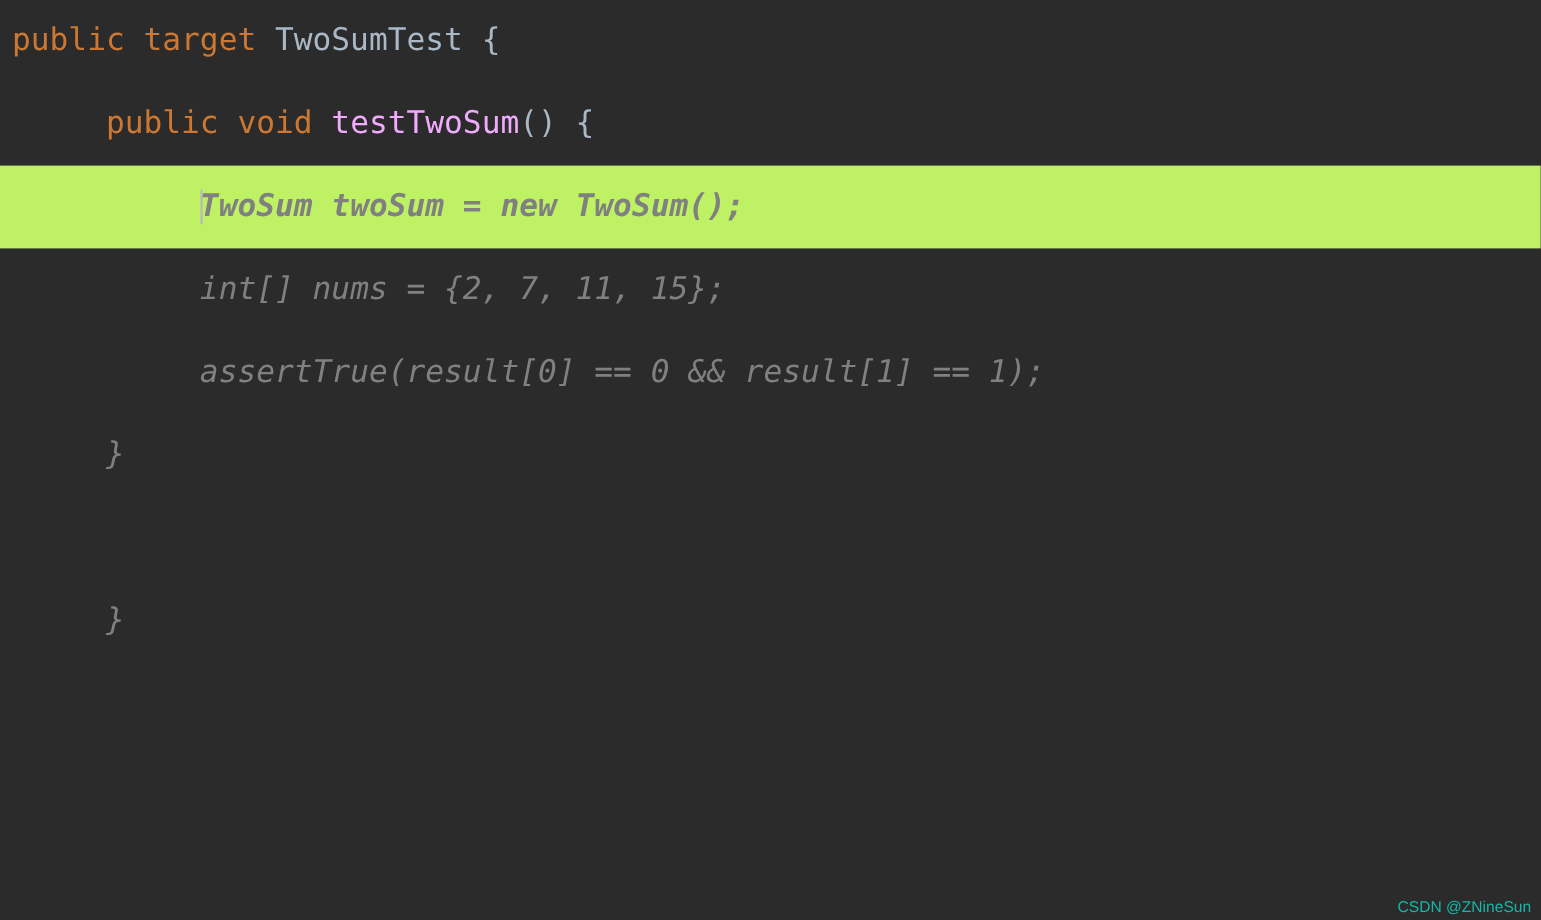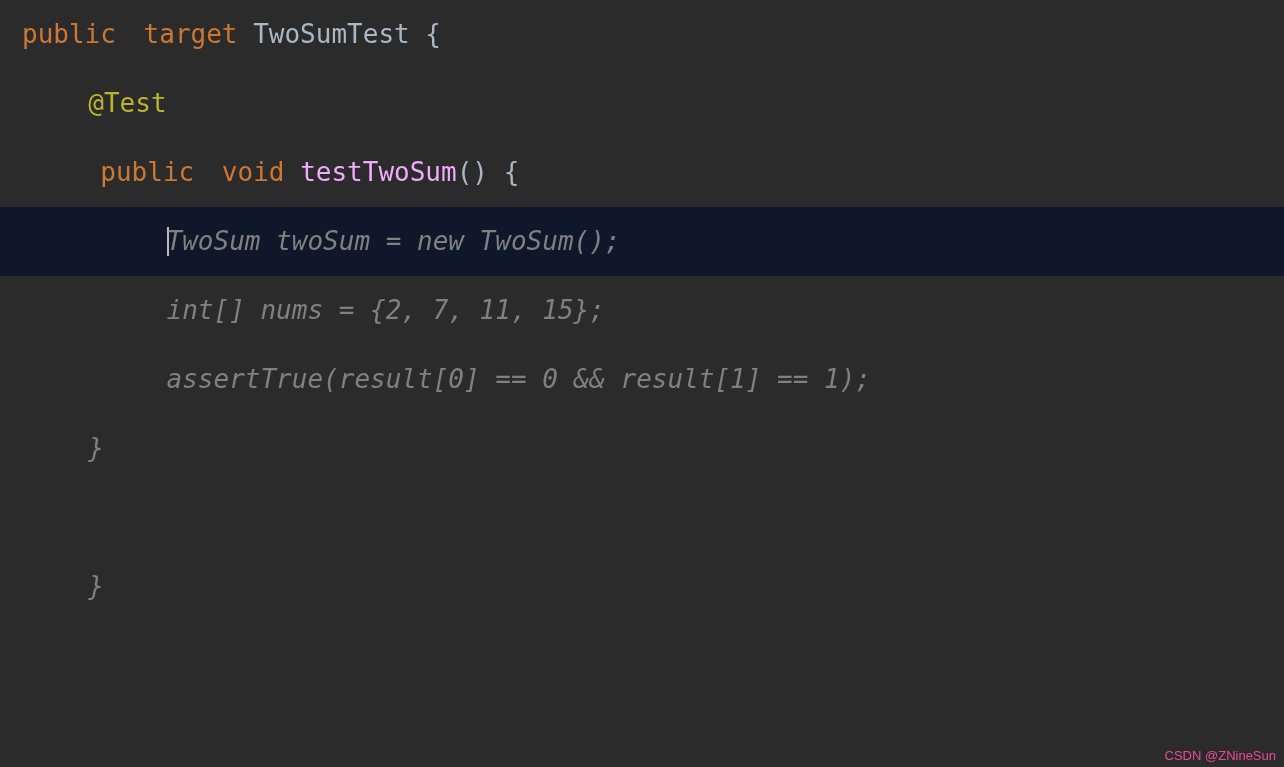--- a/index.html
+++ b/index.html
@@ -19,34 +19,34 @@
     }
     .code-container {
       padding: 0;
       line-height: 1.5;
     }
     .line {
       padding: 15px 10px;
       white-space: pre;
     }
     .line-highlighted {
-      background: #0f172a;
+      background: #bef264;
       position: relative;
+      font-weight: bold;
     }
     .cursor {
       display: inline-block;
       width: 2px;
       height: 1.1em;
       background: #bbbbbb;
       vertical-align: text-bottom;
       margin-right: -2px;
     }
     .kw-orange {
       color: #cc7832;
-      margin-left: 12px;
     }
     .kw-yellow {
       color: #f0abfc;
     }
     .annotation {
       color: #bbb529;
     }
     .cls-name {
       color: #a9b7c6;
     }
@@ -58,31 +58,30 @@
       color: #a9b7c6;
     }
     .brace {
       color: #a9b7c6;
     }
     .watermark {
       position: absolute;
       bottom: 4px;
       right: 8px;
       font-size: 13px;
-      color: #ec4899;
+      color: #14b8a6;
       font-family: Arial, sans-serif;
       font-style: normal;
     }
   </style>
 </head>
 <body>
 
 <div class="code-container">
   <div class="line"><span class="kw-orange">public</span> <span class="kw-orange">target</span> <span class="cls-name">TwoSumTest</span> <span class="brace">{</span></div>
-  <div class="line">     <span class="annotation">@Test</span></div>
   <div class="line">     <span class="kw-orange">public</span> <span class="kw-orange">void</span> <span class="kw-yellow">testTwoSum</span><span class="plain">()</span> <span class="brace">{</span></div>
   <div class="line line-highlighted">          <span class="cursor"></span><span class="suggestion">TwoSum twoSum = new TwoSum();</span></div>
   <div class="line">          <span class="suggestion">int[] nums = {2, 7, 11, 15};</span></div>
   <div class="line">          <span class="suggestion">assertTrue(result[0] == 0 &amp;&amp; result[1] == 1);</span></div>
   <div class="line">     <span class="suggestion">}</span></div>
   <div class="line"> </div>
   <div class="line">     <span class="suggestion">}</span></div>
   <div class="line"></div>
 </div>
 

